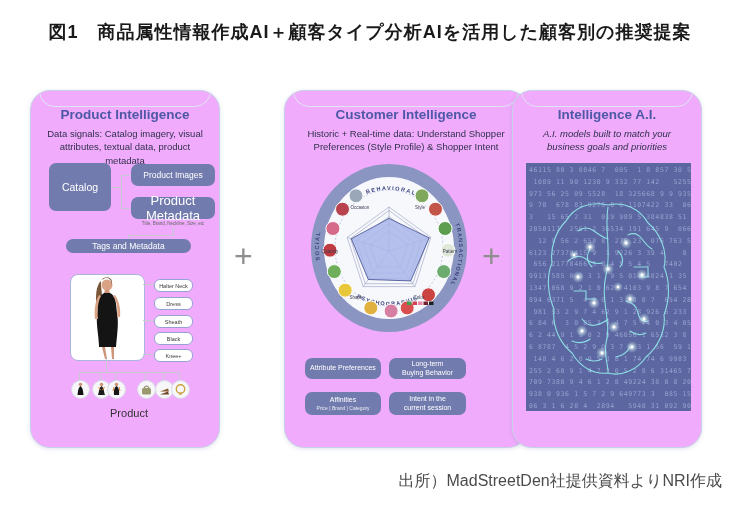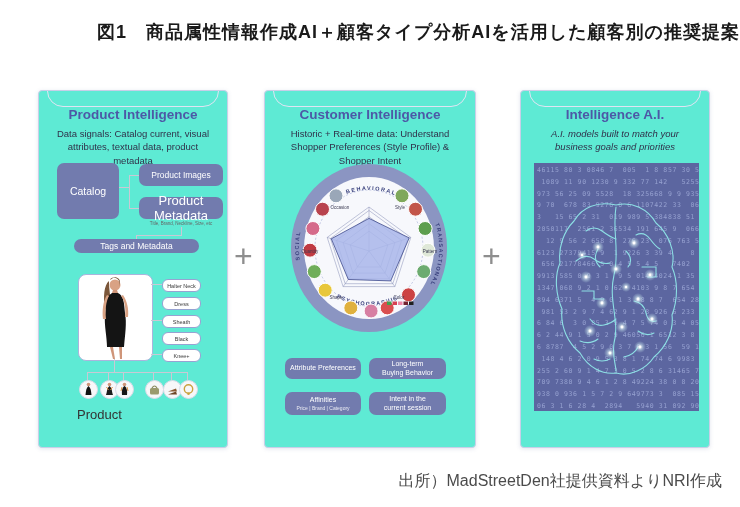--- a/index.html
+++ b/index.html
@@ -1,21 +1,21 @@
 <!DOCTYPE html>
 <html><head>
 <meta charset="utf-8">
 <style>
   html,body{margin:0;padding:0;background:#fff;}
   #page{position:relative;width:740px;height:507px;background:#fff;overflow:hidden;
         font-family:"Liberation Sans","DejaVu Sans",sans-serif;}
-  .fig-title{position:absolute;top:20px;left:0;right:0;text-align:right;
+  .fig-title{position:absolute;top:20px;left:0;right:0;text-align:center;
         font-size:18px;font-weight:bold;color:#1a1a1a;letter-spacing:1px;}
-  .card{position:absolute;top:90px;height:356px;background:#5eead4;border:1px solid #c8cfe8;
-        border-radius:4px;overflow:hidden;box-shadow:0 1px 4px rgba(100,110,160,.18);margin-left:8px;}
+  .card{position:absolute;top:90px;height:356px;background:#f0abfc;border:1px solid #c8cfe8;
+        border-radius:20px;overflow:hidden;box-shadow:0 1px 4px rgba(100,110,160,.18);}
   .card::before{content:'';position:absolute;left:8px;right:8px;top:-16px;height:30px;
         border:1px solid #e0e4f3;border-radius:16px;}
   .card-title{position:absolute;top:16px;left:0;right:0;text-align:center;
         font-size:13.5px;font-weight:bold;color:#4d58a6;}
   .card-sub{position:absolute;top:36px;left:0;right:0;text-align:center;
         font-size:9.5px;line-height:1.4;color:#30314a;padding:0 12px;}
   .plus{position:absolute;font-size:32px;font-weight:400;color:#8e8e8e;}
   .pbox{position:absolute;background:#727bae;color:#fff;border-radius:7px;
         display:flex;align-items:center;justify-content:center;text-align:center;}
   .hline,.vline{position:absolute;background:#c9c9d4;}
@@ -28,34 +28,34 @@
   .btn{position:absolute;background:#727bae;color:#fff;border-radius:7px;text-align:center;
         display:flex;flex-direction:column;align-items:center;justify-content:center;
         font-size:7px;line-height:1.25;white-space:pre-line;}
   .btn .note{font-size:5px;opacity:.85;margin-top:1px;}
   .dressbox{position:absolute;background:#fff;border:1px solid #aab4dd;border-radius:8px;}
   .panel-dark{position:absolute;background:#5c66a0;overflow:hidden;}
   .panel-dark pre{position:absolute;left:0;top:0;margin:0;padding:2px 3px;
         font-family:"DejaVu Sans Mono","Liberation Mono",monospace;
         font-size:6.5px;line-height:11.8px;letter-spacing:.6px;color:#96a1d0;white-space:pre;}
   .source{position:absolute;top:471px;right:18px;font-size:16px;color:#4b4b4b;}
-  .prod-label{position:absolute;font-size:13px;color:#333;}
+  .prod-label{position:absolute;font-size:11px;color:#333;text-align:center;}
 </style>
 </head>
 <body>
 
 <div id="page">
 
   <div class="fig-title">図1　商品属性情報作成AI＋顧客タイプ分析AIを活用した顧客別の推奨提案</div>
 
   <div class="card" style="left:30px;width:188px;">
     <div class="card-title">Product Intelligence</div>
-    <div class="card-sub">Data signals: Catalog current, visual attributes, textual data, product metadata</div>
-
-    <div class="pbox" style="left:18px;top:72px;width:62px;height:56px;font-size:10.5px;">Catalog</div>
+    <div class="card-sub">Data signals: Catalog imagery, visual attributes, textual data, product metadata</div>
+
+    <div class="pbox" style="left:18px;top:72px;width:62px;height:48px;font-size:10.5px;">Catalog</div>
     <div class="pbox" style="left:100px;top:73px;width:84px;height:22px;font-size:8.5px;">Product Images</div>
     <div class="pbox" style="left:100px;top:106px;width:84px;height:22px;font-size:13px;">Product Metadata</div>
 
     <div class="hline" style="left:80px;top:96px;width:10px;"></div>
     <div class="vline" style="left:90px;top:84px;height:33px;"></div>
     <div class="hline" style="left:90px;top:84px;width:10px;"></div>
     <div class="hline" style="left:90px;top:117px;width:10px;"></div>
 
     <div class="tiny" style="left:96px;top:130px;width:92px;">Title, Brand, Neckline, Size, etc</div>
 
@@ -128,21 +128,21 @@
       <svg width="17" height="17">
           <circle cx="8.5" cy="8" r="4.2" stroke="#c9a23f" stroke-width="1.4" fill="none"></circle>
           <circle cx="8.5" cy="12.8" r="1.3" fill="#c9a23f"></circle>
         </svg></div>
 
     <div class="prod-label" style="left:38px;top:316px;width:120px;">Product</div>
   </div>
 
   <div class="plus" style="left:234px;top:238px;">+</div>
 
-  <div class="card" style="left:256px;width:210px;">
+  <div class="card" style="left:284px;width:210px;padding-left:32px;">
     <div class="card-title">Customer Intelligence</div>
     <div class="card-sub">Historic + Real-time data: Understand Shopper Preferences (Style Profile) &amp; Shopper Intent</div>
 
     <svg id="radar-svg" style="position:absolute;left:19px;top:68px;" width="170" height="178" viewBox="0 0 170 178">
       <defs>
         <path id="arc-top" d="M 30,58 A 72 76 0 0 1 140,58" fill="none"></path>
         <path id="arc-right" d="M 146,52 A 72 76 0 0 1 146,126" fill="none"></path>
         <path id="arc-bottom" d="M 32,122 A 72 76 0 0 0 138,122" fill="none"></path>
         <path id="arc-left" d="M 24,126 A 72 76 0 0 1 24,52" fill="none"></path>
       </defs>

